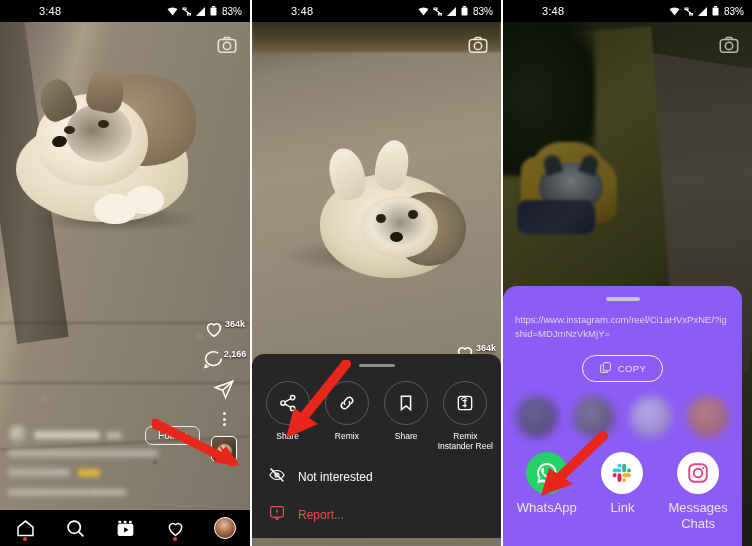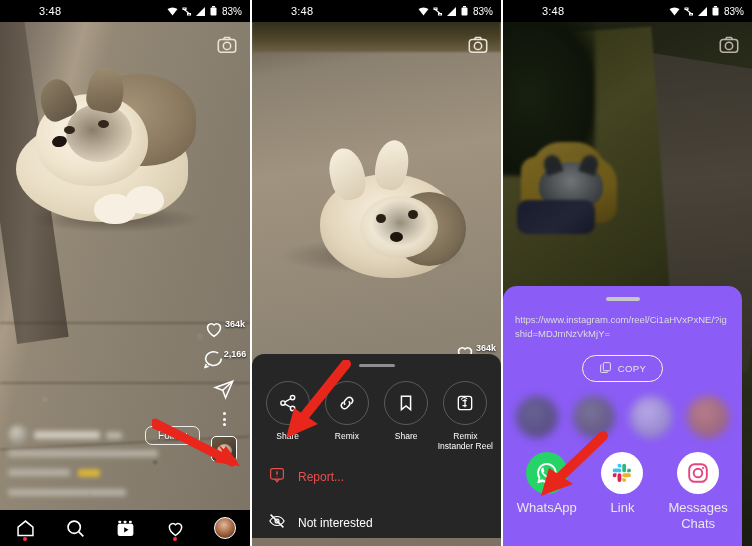--- a/index.html
+++ b/index.html
@@ -565,40 +565,40 @@
               <svg width="20" height="20" viewBox="0 0 24 24" fill="none" stroke="#fff" stroke-width="1.6">
                 <rect x="4" y="4" width="16" height="16" rx="3"></rect>
                 <path d="M9 9 h5 M9 15 h5 M12 7 v10" stroke-width="1.5"></path>
                 <path d="M7.5 8 a4 4 0 0 1 7-1" stroke-width="1.3"></path>
               </svg>
             </span>
             <span class="sa-label">Remix Instander Reel</span>
           </div>
         </div>
 
+        <div class="sheet-row">
+          <span>
+            <svg width="18" height="18" viewBox="0 0 24 24" fill="none" stroke="#fff" stroke-width="1.6">
+              <path d="M2.5 12 S6 6 12 6 s9.5 6 9.5 6 -3.5 6-9.5 6 S2.5 12 2.5 12z"></path>
+              <circle cx="12" cy="12" r="2.6"></circle>
+              <path d="M3.5 3.5 L20.5 20.5" stroke-width="1.9"></path>
+            </svg>
+          </span>
+          <span class="srl">Not interested</span>
+        </div>
+
         <div class="sheet-row danger" style="padding-bottom:12px">
           <span>
             <svg width="18" height="18" viewBox="0 0 24 24" fill="none" stroke="#e8504e" stroke-width="1.6">
               <rect x="3.5" y="3.5" width="17" height="14" rx="2.5"></rect>
               <path d="M9 17.5 L12 21 L15 17.5"></path>
               <path d="M12 7 v4.5 M12 13.6 v.6" stroke-width="1.9"></path>
             </svg>
           </span>
           <span class="srl">Report...</span>
-        </div>
-
-        <div class="sheet-row">
-          <span>
-            <svg width="18" height="18" viewBox="0 0 24 24" fill="none" stroke="#fff" stroke-width="1.6">
-              <path d="M2.5 12 S6 6 12 6 s9.5 6 9.5 6 -3.5 6-9.5 6 S2.5 12 2.5 12z"></path>
-              <circle cx="12" cy="12" r="2.6"></circle>
-              <path d="M3.5 3.5 L20.5 20.5" stroke-width="1.9"></path>
-            </svg>
-          </span>
-          <span class="srl">Not interested</span>
         </div>
       </div>
     </div>
 
     <svg class="arrow" style="left:20px; top:360px;" width="80" height="90" viewBox="0 0 80 90">
       <path d="M74 4 L26 64" stroke="#e8261c" stroke-width="10" stroke-linecap="round"></path>
       <path d="M14 78 L22 48 L46 64 Z" fill="#e8261c"></path>
     </svg>
   </div>
 

